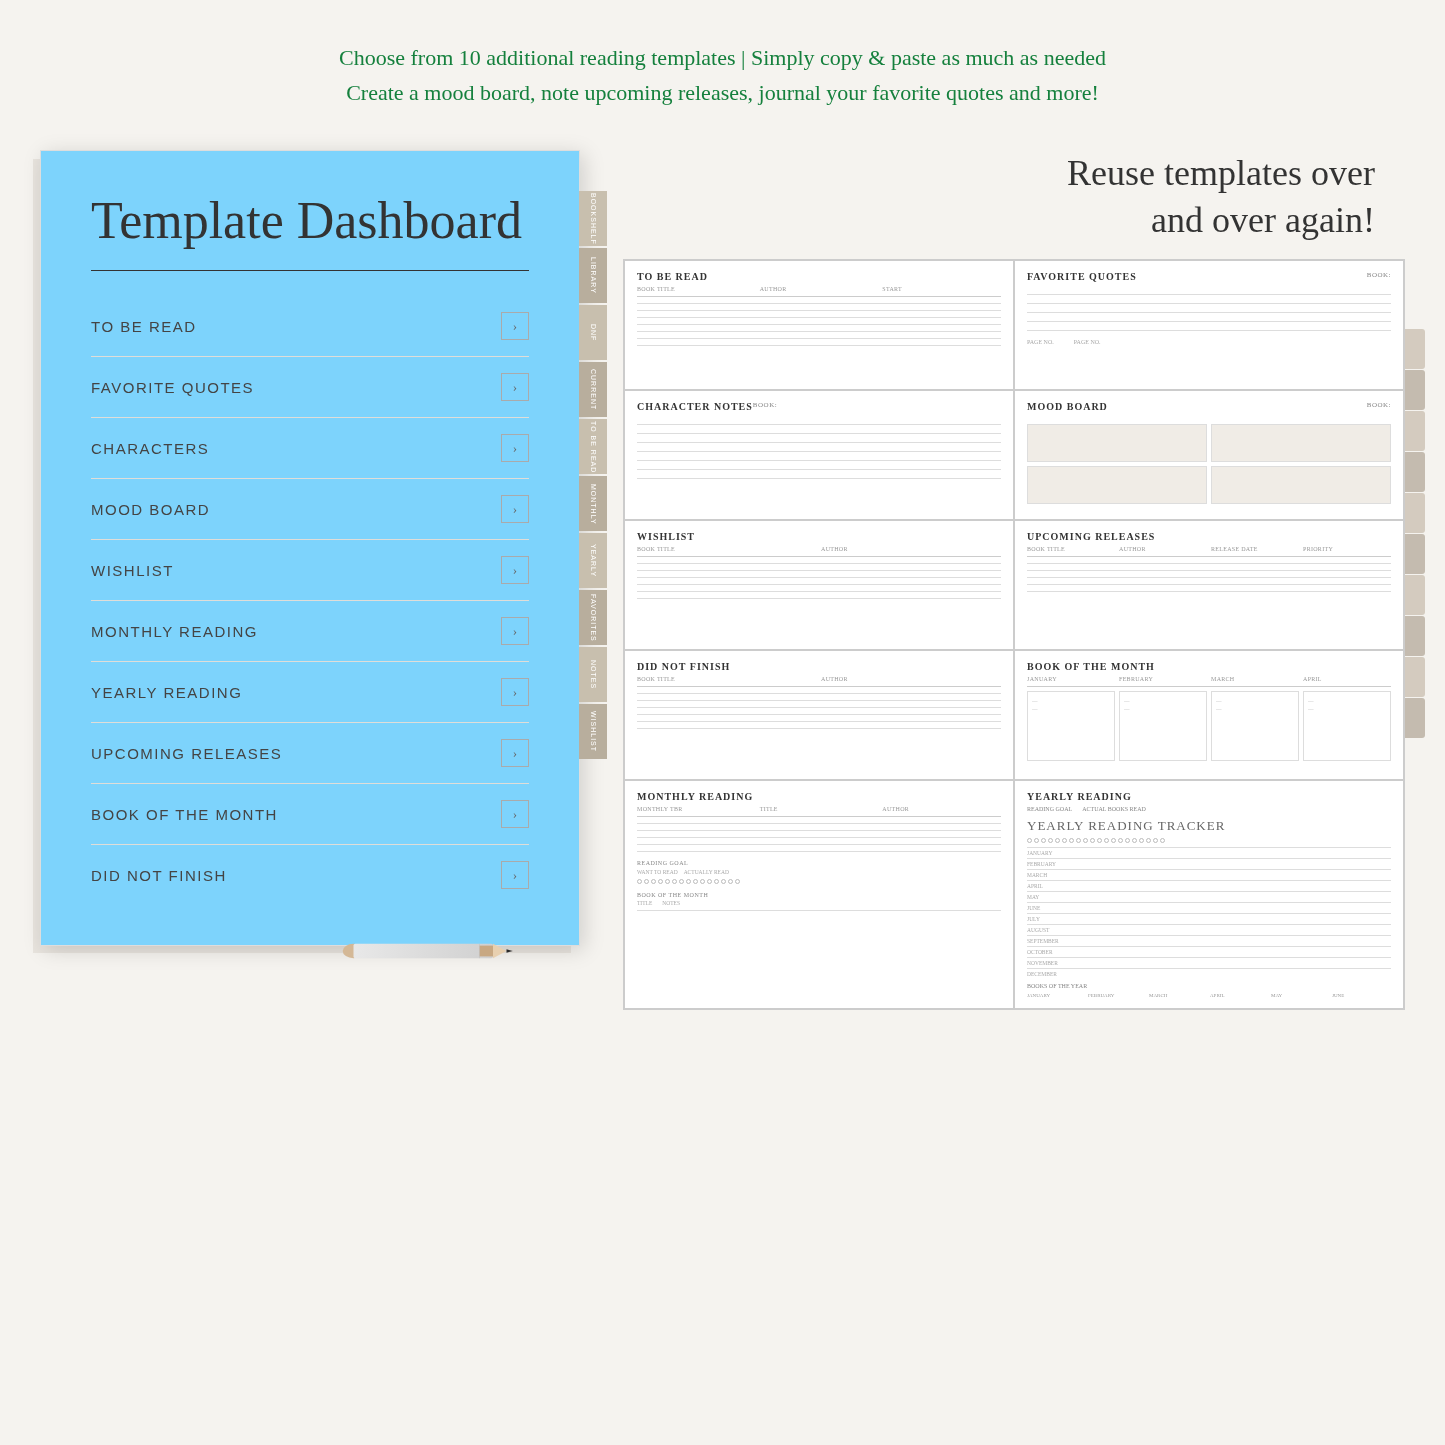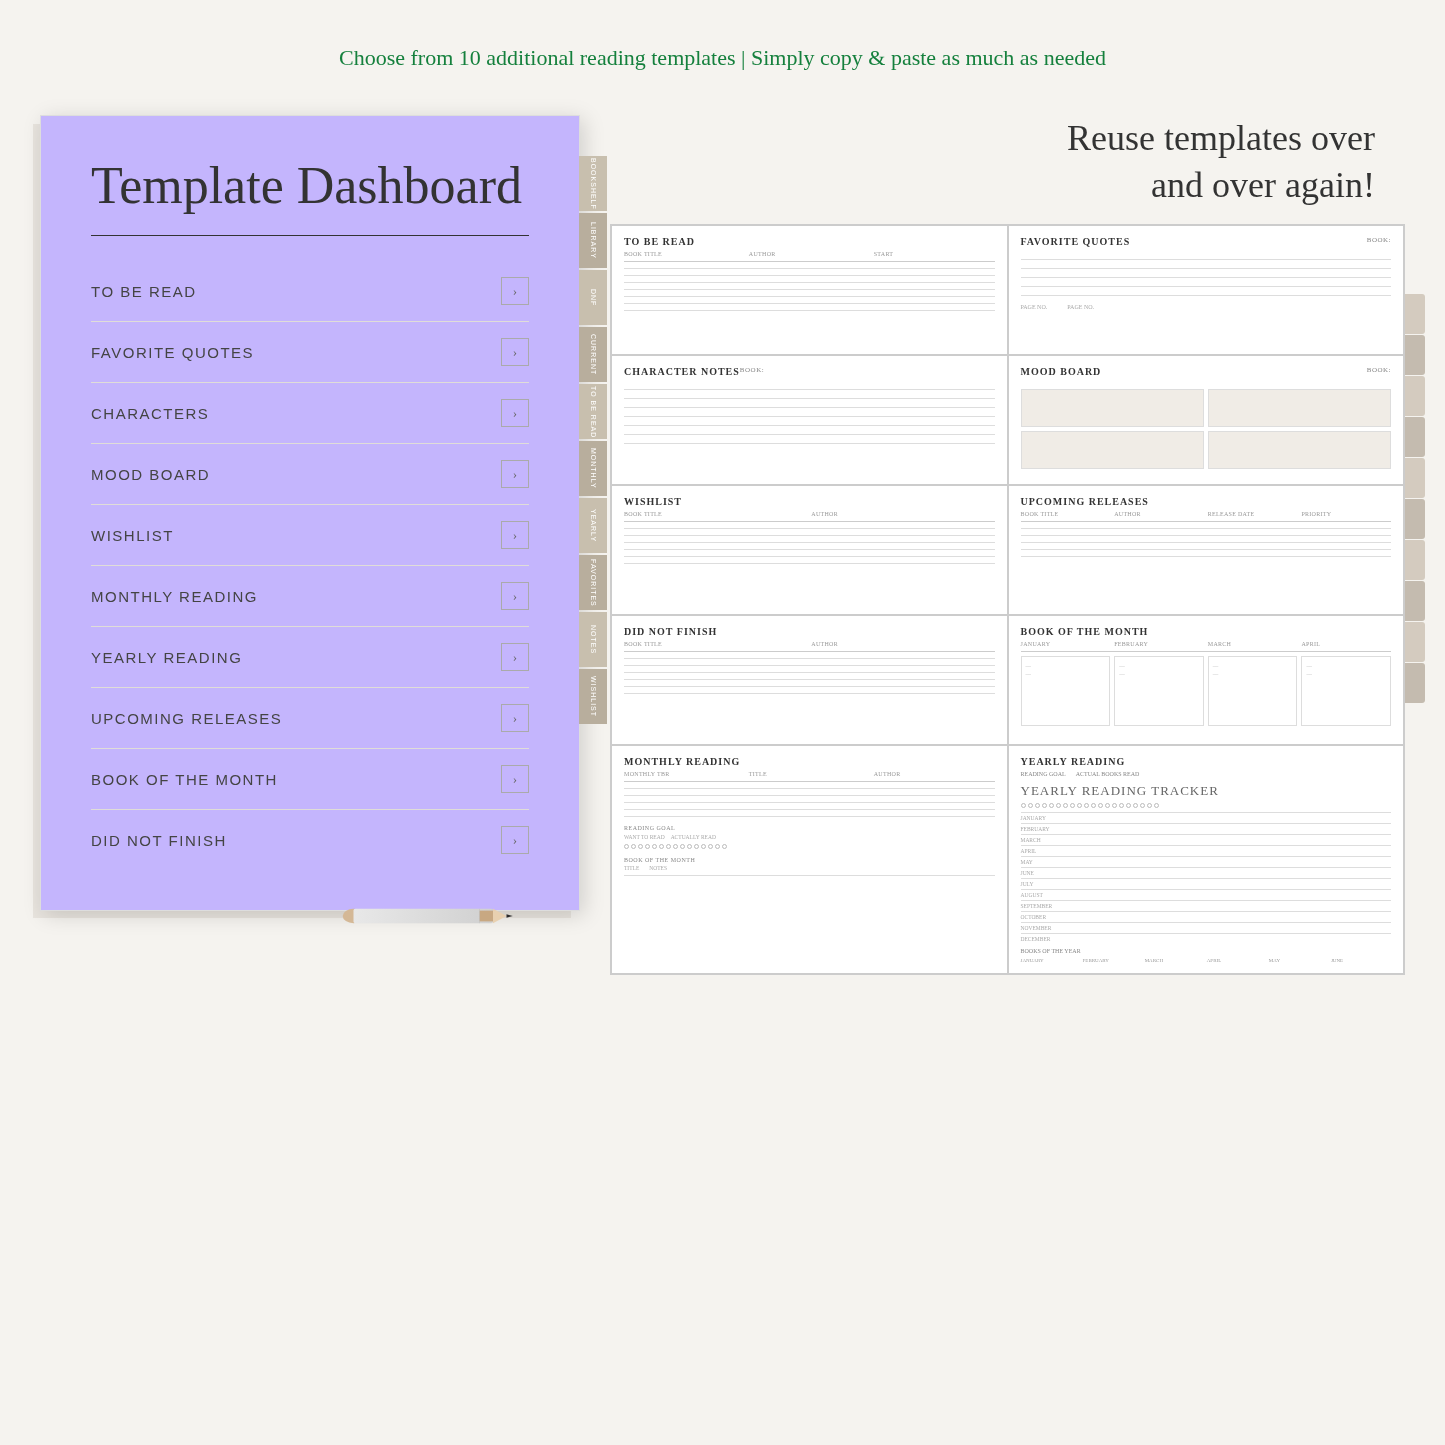--- a/index.html
+++ b/index.html
@@ -44,21 +44,21 @@
 
     
     .dashboard-panel {
       width: 540px;
       flex-shrink: 0;
       position: relative;
       z-index: 2;
     }
 
     .dashboard-card {
-      background: #c4b5fd;
+      background: #7dd3fc;
       border: 1px solid #ddd;
       padding: 40px 50px;
       box-shadow: 4px 4px 20px rgba(0,0,0,0.15);
       position: relative;
       min-height: 760px;
     }
 
     .dashboard-card::before {
       content: '';
       position: absolute;
@@ -152,21 +152,21 @@
       bottom: -30px;
       right: 60px;
       width: 180px;
       height: 50px;
       z-index: 20;
     }
 
     
     .preview-panel {
       flex: 1;
-      margin-left: 30px;
+      margin-left: 43px;
       position: relative;
     }
 
     .reuse-text {
       font-family: 'Brush Script MT', cursive;
       font-size: 36px;
       color: #333;
       text-align: right;
       margin-bottom: 15px;
       line-height: 1.3;
@@ -284,20 +284,21 @@
       font-size: 5px;
       color: #999;
     }
   </style>
 </head>
 <body>
 
 <div class="header">
   <div class="header-subtitle">
     <span>Choose from 10 additional reading templates | Simply copy &amp; paste as much as needed</span><br>
+    <span>Create a mood board, note upcoming releases, journal your favorite quotes and more!</span>
   </div>
 </div>
 
 <div class="main-content">
 
   <div class="dashboard-panel">
     <div class="dashboard-card">
       <div class="dashboard-title">Template Dashboard</div>
       <hr class="dashboard-divider">
 

